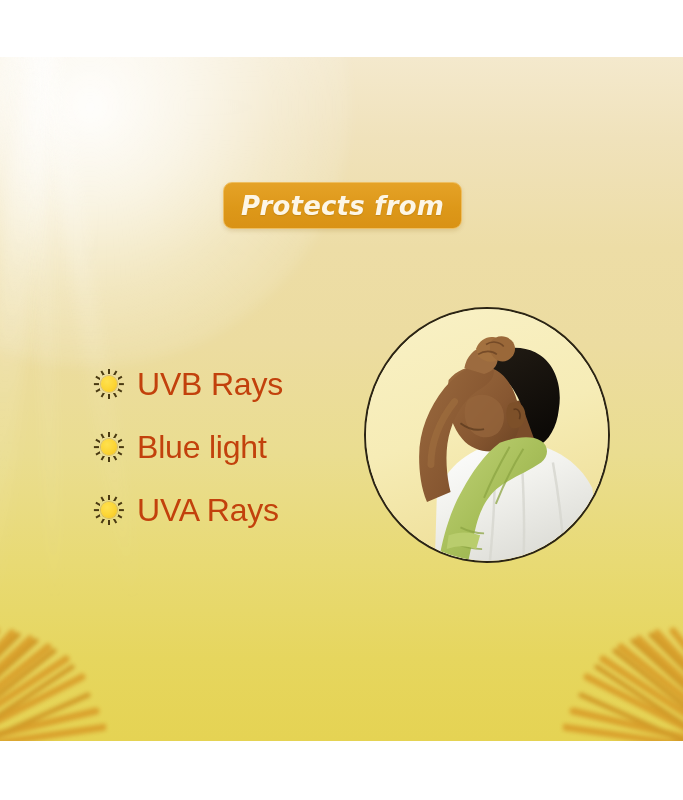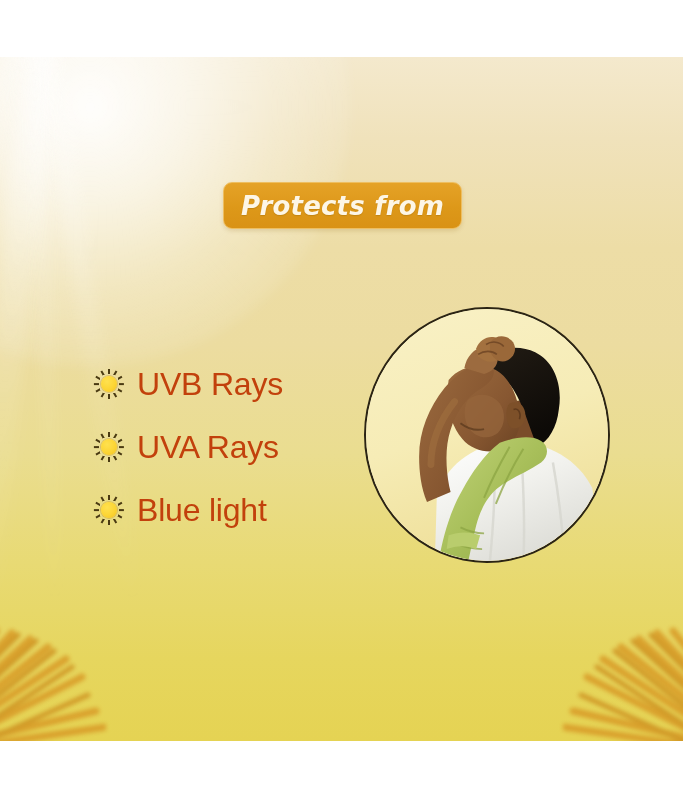--- a/index.html
+++ b/index.html
@@ -246,34 +246,34 @@
     <div class="list-item">
       <span class="sun-bullet">
         <span class="spike" style="transform:rotate(0deg)"></span>
         <span class="spike" style="transform:rotate(30deg)"></span>
         <span class="spike" style="transform:rotate(60deg)"></span>
         <span class="spike" style="transform:rotate(90deg)"></span>
         <span class="spike" style="transform:rotate(120deg)"></span>
         <span class="spike" style="transform:rotate(150deg)"></span>
         <span class="disc"></span>
       </span>
-      <span class="item-label">UVA Rays</span>
+      <span class="item-label">Blue light</span>
     </div>
 
     <div class="list-item">
       <span class="sun-bullet">
         <span class="spike" style="transform:rotate(0deg)"></span>
         <span class="spike" style="transform:rotate(30deg)"></span>
         <span class="spike" style="transform:rotate(60deg)"></span>
         <span class="spike" style="transform:rotate(90deg)"></span>
         <span class="spike" style="transform:rotate(120deg)"></span>
         <span class="spike" style="transform:rotate(150deg)"></span>
         <span class="disc"></span>
       </span>
-      <span class="item-label">Blue light</span>
+      <span class="item-label">UVA Rays</span>
     </div>
 
   </div>
 
   <div class="photo">
     <svg viewBox="0 0 246 256" xmlns="http://www.w3.org/2000/svg">
       <defs>
         <clipPath id="circleClip">
           <ellipse cx="123" cy="128" rx="123" ry="128"></ellipse>
         </clipPath>

